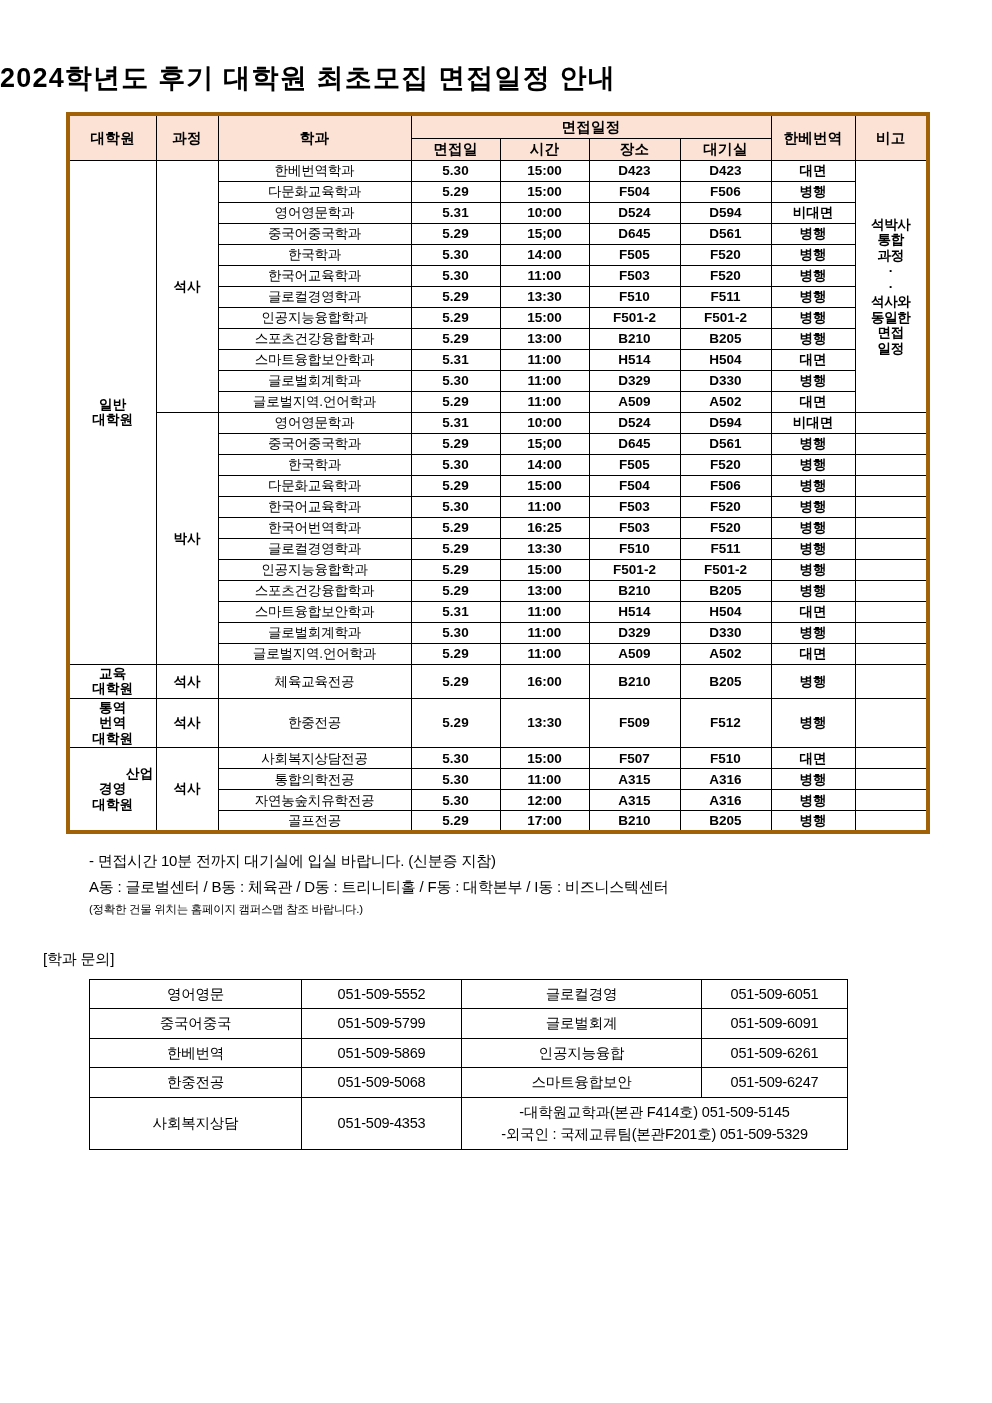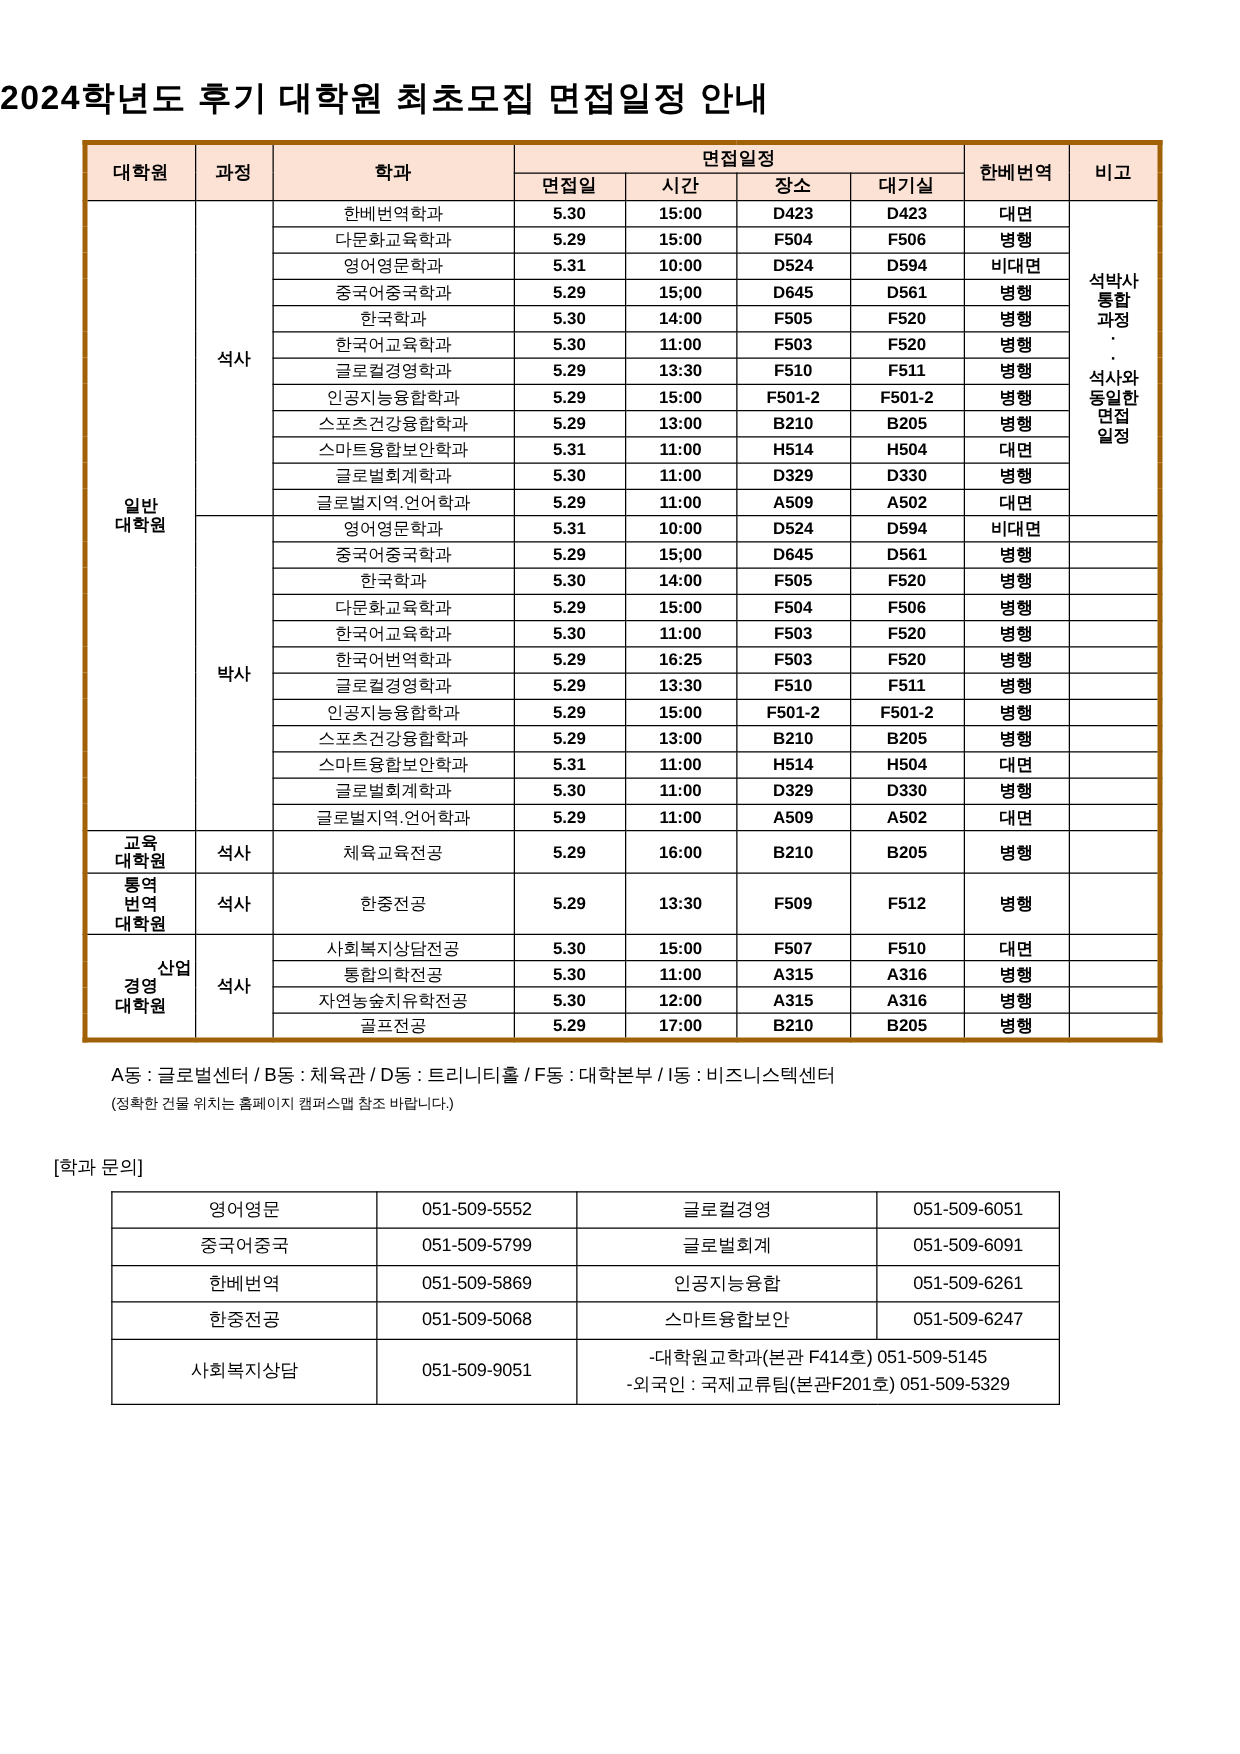--- a/index.html
+++ b/index.html
@@ -503,20 +503,21 @@
             <td class="val">B210</td>
             <td class="val">B205</td>
             <td class="type">병행</td>
             <td class="blank"></td>
           </tr>
         </tbody>
     </table>
   </div>
 
   <div class="notes">
+    <div class="note-line">-  면접시간 10분 전까지 대기실에 입실 바랍니다. (신분증 지참)</div>
     <div class="note-line">A동 : 글로벌센터 / B동 : 체육관 / D동 : 트리니티홀 / F동 : 대학본부 / I동 : 비즈니스텍센터</div>
     <div class="note-small">(정확한 건물 위치는 홈페이지 캠퍼스맵 참조 바랍니다.)</div>
   </div>
 
   <div class="contact-heading">[학과 문의]</div>
 
   <div class="contact-wrap">
     <table class="contact">
       <colgroup>
         <col class="k-dept">
@@ -544,21 +545,21 @@
             <td>051-509-6261</td>
           </tr>
           <tr>
             <td>한중전공</td>
             <td>051-509-5068</td>
             <td>스마트융합보안</td>
             <td>051-509-6247</td>
           </tr>
           <tr>
             <td>사회복지상담</td>
-            <td>051-509-9051</td>
+            <td>051-509-4353</td>
             <td class="office" colspan="2">
               <span class="oline">-대학원교학과(본관 F414호) 051-509-5145</span>
               <span class="oline">-외국인 : 국제교류팀(본관F201호) 051-509-5329</span>
             </td>
           </tr>
         </tbody>
     </table>
   </div>
 
 </div>

